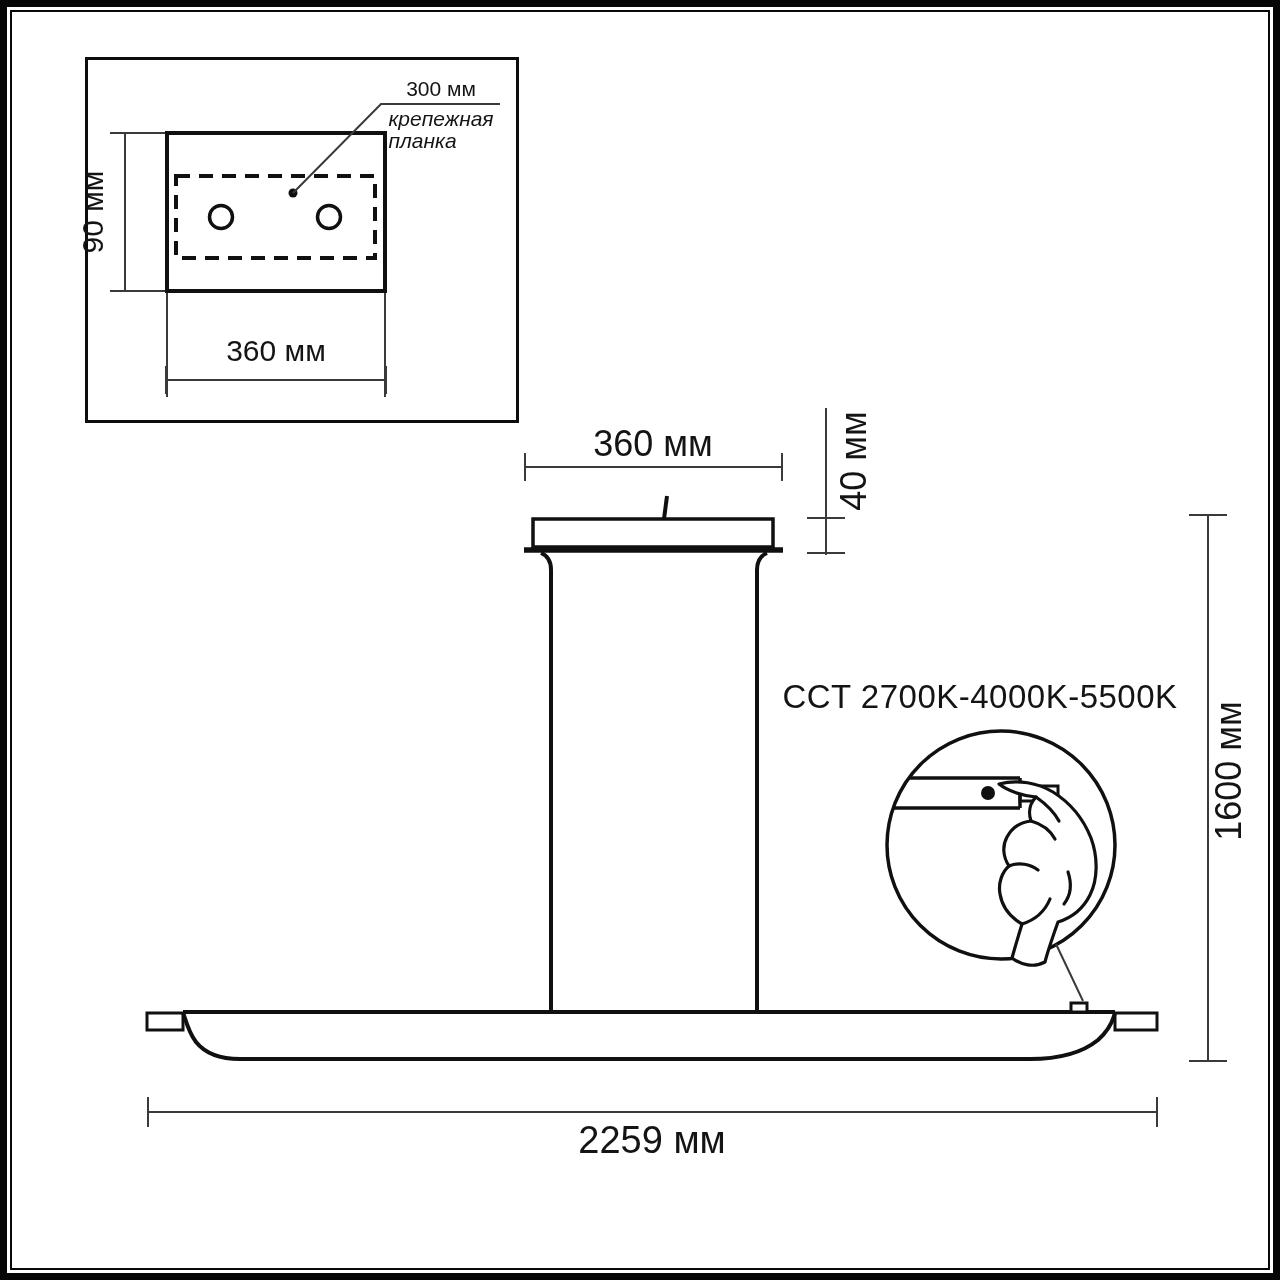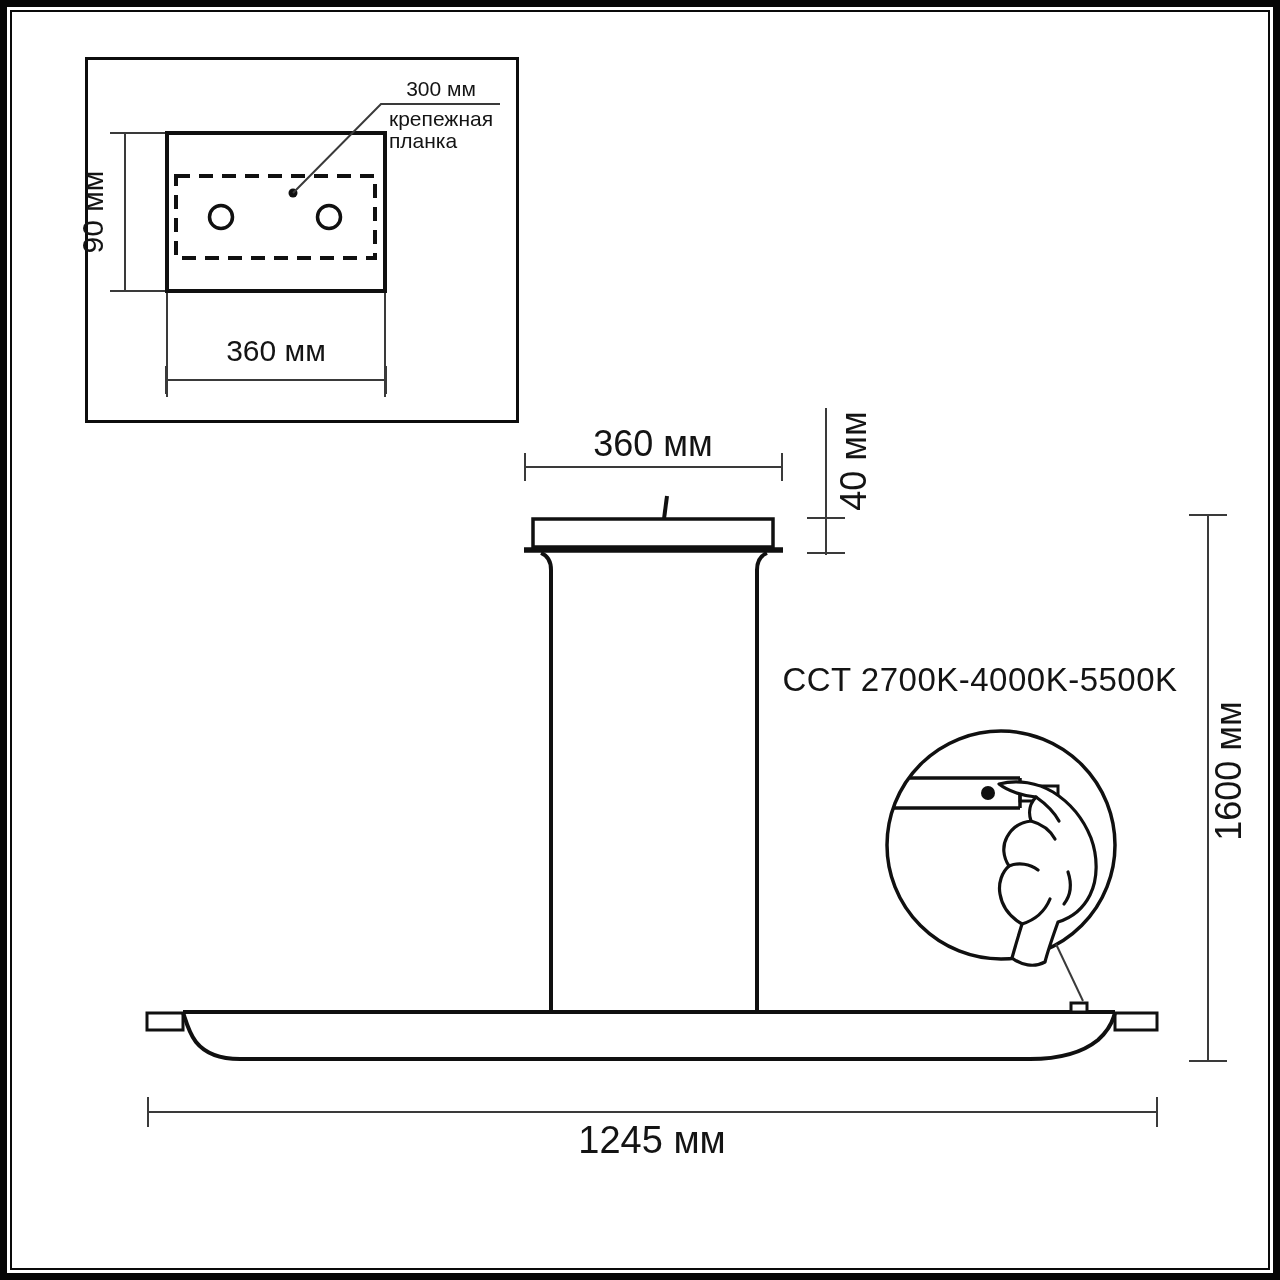--- a/index.html
+++ b/index.html
@@ -136,26 +136,26 @@
         <path d="M1068,872 C1072,884 1071,895 1064,904"></path>
       </g>
     </g>
 
     <line x1="1056" y1="944" x2="1083" y2="1001" stroke="#3a3a3a" stroke-width="2"></line>
   </svg>
 
   <div class="lbl rot dim-inset" style="left:93px;top:212px;">90 мм</div>
   <div class="lbl dim-inset" style="left:276px;top:351px;">360 мм</div>
   <div class="lbl note" style="left:441px;top:89px;">300 мм</div>
-  <div class="lbl note" style="left:441px;top:130px;">
+  <div class="lbl note" style="left:441px;top:130px;font-style:italic;">
     <div>крепежная</div>
     <div>планка</div>
   </div>
 
   <div class="lbl dim-big" style="left:653px;top:444px;">360 мм</div>
   <div class="lbl rot dim-big" style="left:854px;top:461px;">40 мм</div>
   <div class="lbl rot dim-big" style="left:1229px;top:771px;">1600 мм</div>
-  <div class="lbl dim-bar" style="left:652px;top:1140px;">1245 мм</div>
-  <div class="lbl cct" style="left:980px;top:680px;">CCT 2700K-4000K-5500K</div>
+  <div class="lbl dim-bar" style="left:652px;top:1140px;">2259 мм</div>
+  <div class="lbl cct" style="left:980px;top:697px;">CCT 2700K-4000K-5500K</div>
 
   <div class="frame-inner"></div>
   <div class="frame-outer"></div>
 </div>
 
 </body></html>

